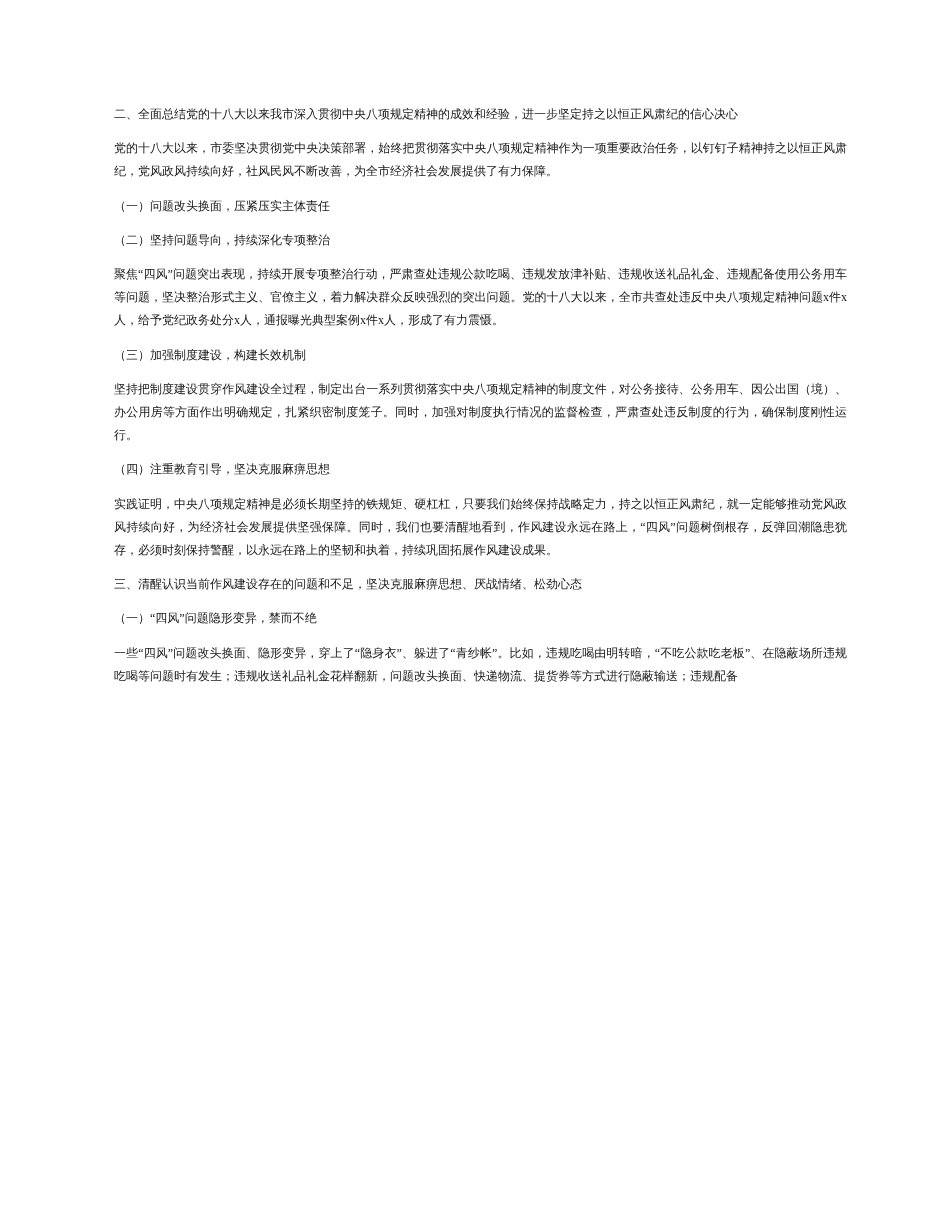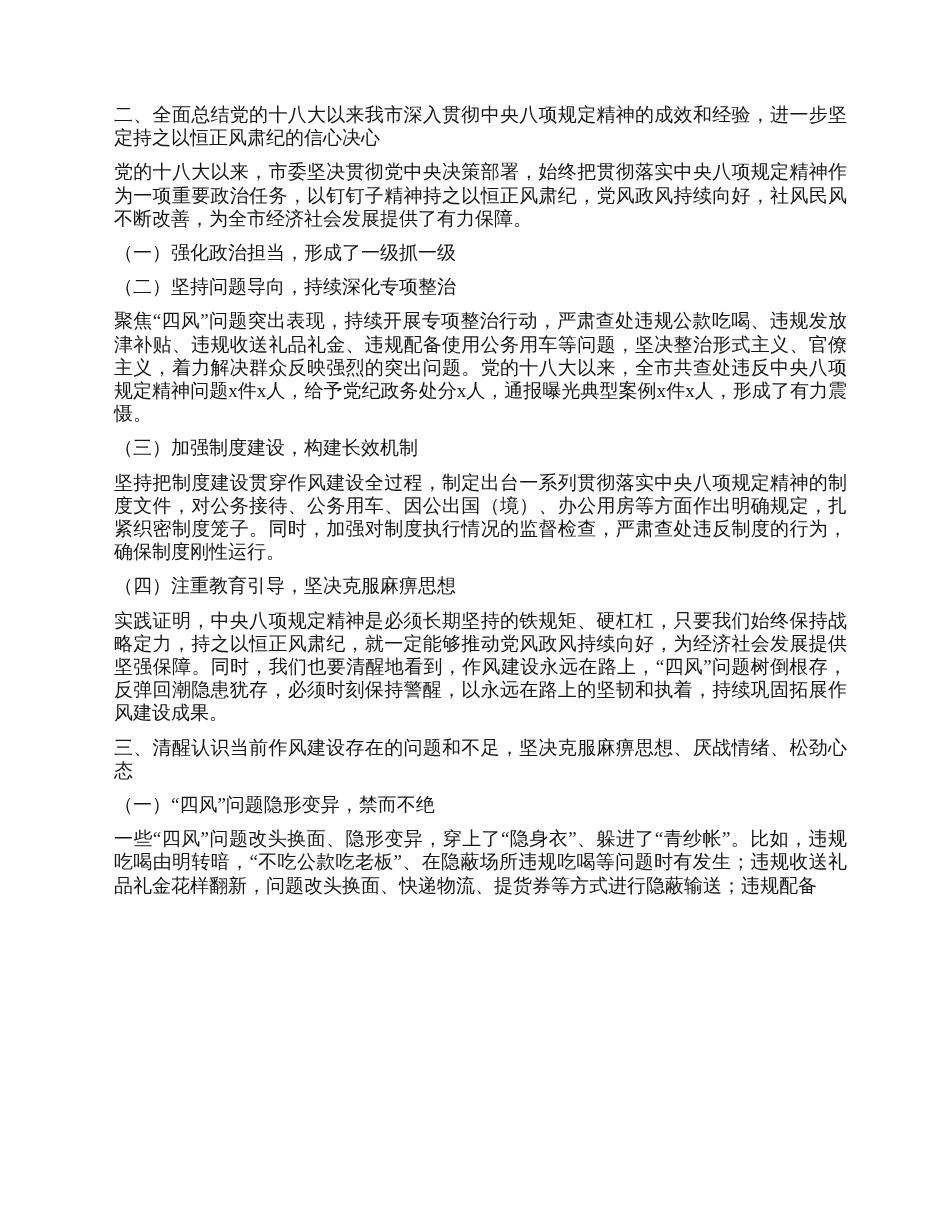--- a/index.html
+++ b/index.html
@@ -17,36 +17,36 @@
     width: 950px;
     height: 1230px;
     padding: 103px 103px 0 114px;
     background: #ffffff;
     font-family: "Liberation Serif", "DejaVu Serif", serif;
     color: #161616;
   }
   .doc-block {
     margin: 0 0 11px 0;
     padding: 0;
-    font-size: 19px;
+    font-size: 12px;
     line-height: 23.2px;
     font-weight: normal;
     text-align: justify;
     text-justify: inter-ideograph;
     word-break: break-all;
     letter-spacing: 0;
   }
 </style>
 </head>
 <body>
 
 <div class="page">
   <h2 class="doc-block">二、全面总结党的十八大以来我市深入贯彻中央八项规定精神的成效和经验，进一步坚定持之以恒正风肃纪的信心决心</h2>
   <p class="doc-block">党的十八大以来，市委坚决贯彻党中央决策部署，始终把贯彻落实中央八项规定精神作为一项重要政治任务，以钉钉子精神持之以恒正风肃纪，党风政风持续向好，社风民风不断改善，为全市经济社会发展提供了有力保障。</p>
-  <h3 class="doc-block">（一）强化政治担当，形成了一级抓一级</h3>
+  <h3 class="doc-block">（一）问题改头换面，压紧压实主体责任</h3>
   <h3 class="doc-block">（二）坚持问题导向，持续深化专项整治</h3>
   <p class="doc-block">聚焦“四风”问题突出表现，持续开展专项整治行动，严肃查处违规公款吃喝、违规发放津补贴、违规收送礼品礼金、违规配备使用公务用车等问题，坚决整治形式主义、官僚主义，着力解决群众反映强烈的突出问题。党的十八大以来，全市共查处违反中央八项规定精神问题x件x人，给予党纪政务处分x人，通报曝光典型案例x件x人，形成了有力震慑。</p>
   <h3 class="doc-block">（三）加强制度建设，构建长效机制</h3>
   <p class="doc-block">坚持把制度建设贯穿作风建设全过程，制定出台一系列贯彻落实中央八项规定精神的制度文件，对公务接待、公务用车、因公出国（境）、办公用房等方面作出明确规定，扎紧织密制度笼子。同时，加强对制度执行情况的监督检查，严肃查处违反制度的行为，确保制度刚性运行。</p>
   <h3 class="doc-block">（四）注重教育引导，坚决克服麻痹思想</h3>
   <p class="doc-block">实践证明，中央八项规定精神是必须长期坚持的铁规矩、硬杠杠，只要我们始终保持战略定力，持之以恒正风肃纪，就一定能够推动党风政风持续向好，为经济社会发展提供坚强保障。同时，我们也要清醒地看到，作风建设永远在路上，“四风”问题树倒根存，反弹回潮隐患犹存，必须时刻保持警醒，以永远在路上的坚韧和执着，持续巩固拓展作风建设成果。</p>
   <h2 class="doc-block">三、清醒认识当前作风建设存在的问题和不足，坚决克服麻痹思想、厌战情绪、松劲心态</h2>
   <h3 class="doc-block">（一）“四风”问题隐形变异，禁而不绝</h3>
   <p class="doc-block">一些“四风”问题改头换面、隐形变异，穿上了“隐身衣”、躲进了“青纱帐”。比如，违规吃喝由明转暗，“不吃公款吃老板”、在隐蔽场所违规吃喝等问题时有发生；违规收送礼品礼金花样翻新，问题改头换面、快递物流、提货券等方式进行隐蔽输送；违规配备</p>
 </div>

